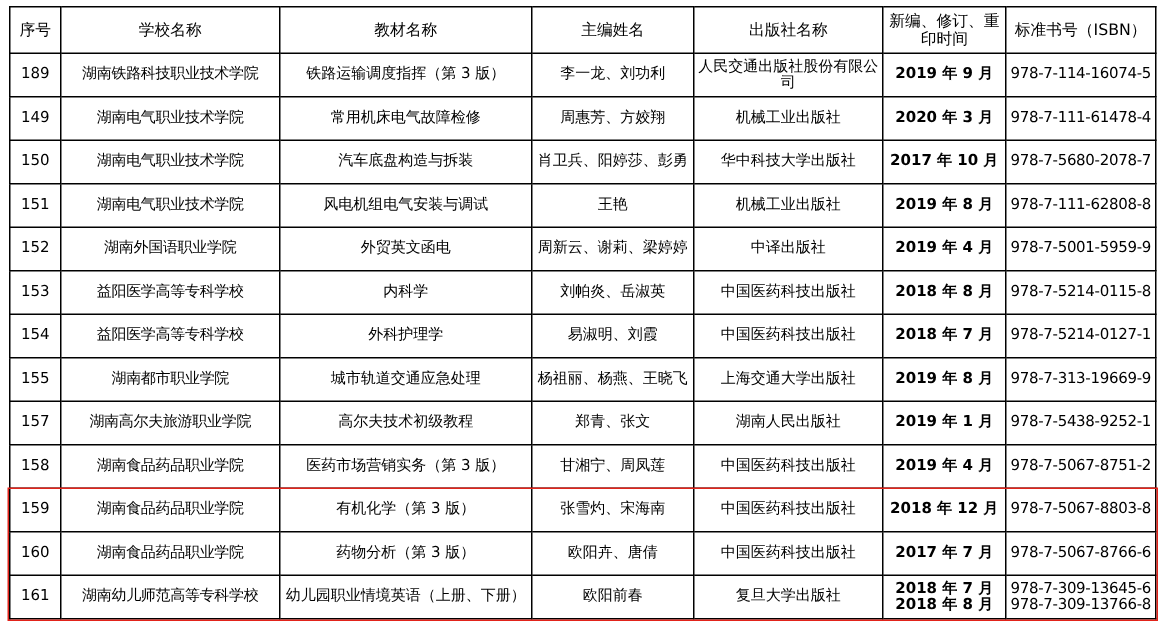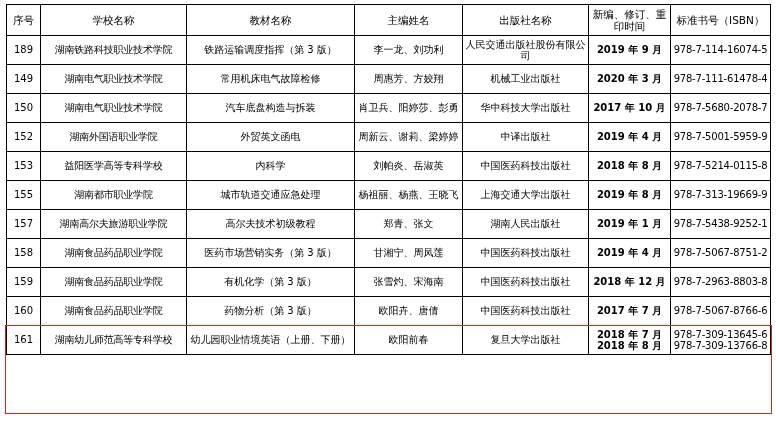--- a/index.html
+++ b/index.html
@@ -120,38 +120,56 @@
         <tr>
           <td class="col-no">150</td>
           <td class="col-school">湖南电气职业技术学院</td>
           <td class="col-book">汽车底盘构造与拆装</td>
           <td class="col-author">肖卫兵、阳婷莎、彭勇</td>
           <td class="col-press">华中科技大学出版社</td>
           <td class="col-date">2017 年 10 月</td>
           <td class="col-isbn">978-7-5680-2078-7</td>
         </tr>
         <tr>
+          <td class="col-no">151</td>
+          <td class="col-school">湖南电气职业技术学院</td>
+          <td class="col-book">风电机组电气安装与调试</td>
+          <td class="col-author">王艳</td>
+          <td class="col-press">机械工业出版社</td>
+          <td class="col-date">2019 年 8 月</td>
+          <td class="col-isbn">978-7-111-62808-8</td>
+        </tr>
+        <tr>
           <td class="col-no">152</td>
           <td class="col-school">湖南外国语职业学院</td>
           <td class="col-book">外贸英文函电</td>
           <td class="col-author">周新云、谢莉、梁婷婷</td>
           <td class="col-press">中译出版社</td>
           <td class="col-date">2019 年 4 月</td>
           <td class="col-isbn">978-7-5001-5959-9</td>
         </tr>
         <tr>
           <td class="col-no">153</td>
           <td class="col-school">益阳医学高等专科学校</td>
           <td class="col-book">内科学</td>
           <td class="col-author">刘帕炎、岳淑英</td>
           <td class="col-press">中国医药科技出版社</td>
           <td class="col-date">2018 年 8 月</td>
           <td class="col-isbn">978-7-5214-0115-8</td>
         </tr>
         <tr>
+          <td class="col-no">154</td>
+          <td class="col-school">益阳医学高等专科学校</td>
+          <td class="col-book">外科护理学</td>
+          <td class="col-author">易淑明、刘霞</td>
+          <td class="col-press">中国医药科技出版社</td>
+          <td class="col-date">2018 年 7 月</td>
+          <td class="col-isbn">978-7-5214-0127-1</td>
+        </tr>
+        <tr>
           <td class="col-no">155</td>
           <td class="col-school">湖南都市职业学院</td>
           <td class="col-book">城市轨道交通应急处理</td>
           <td class="col-author">杨祖丽、杨燕、王晓飞</td>
           <td class="col-press">上海交通大学出版社</td>
           <td class="col-date">2019 年 8 月</td>
           <td class="col-isbn">978-7-313-19669-9</td>
         </tr>
         <tr>
           <td class="col-no">157</td>
@@ -171,21 +189,21 @@
           <td class="col-date">2019 年 4 月</td>
           <td class="col-isbn">978-7-5067-8751-2</td>
         </tr>
         <tr class="highlight-row">
           <td class="col-no">159</td>
           <td class="col-school">湖南食品药品职业学院</td>
           <td class="col-book">有机化学（第 3 版）</td>
           <td class="col-author">张雪灼、宋海南</td>
           <td class="col-press">中国医药科技出版社</td>
           <td class="col-date">2018 年 12 月</td>
-          <td class="col-isbn">978-7-2963-8803-8</td>
+          <td class="col-isbn">978-7-5067-8803-8</td>
         </tr>
         <tr class="highlight-row">
           <td class="col-no">160</td>
           <td class="col-school">湖南食品药品职业学院</td>
           <td class="col-book">药物分析（第 3 版）</td>
           <td class="col-author">欧阳卉、唐倩</td>
           <td class="col-press">中国医药科技出版社</td>
           <td class="col-date">2017 年 7 月</td>
           <td class="col-isbn">978-7-5067-8766-6</td>
         </tr>

